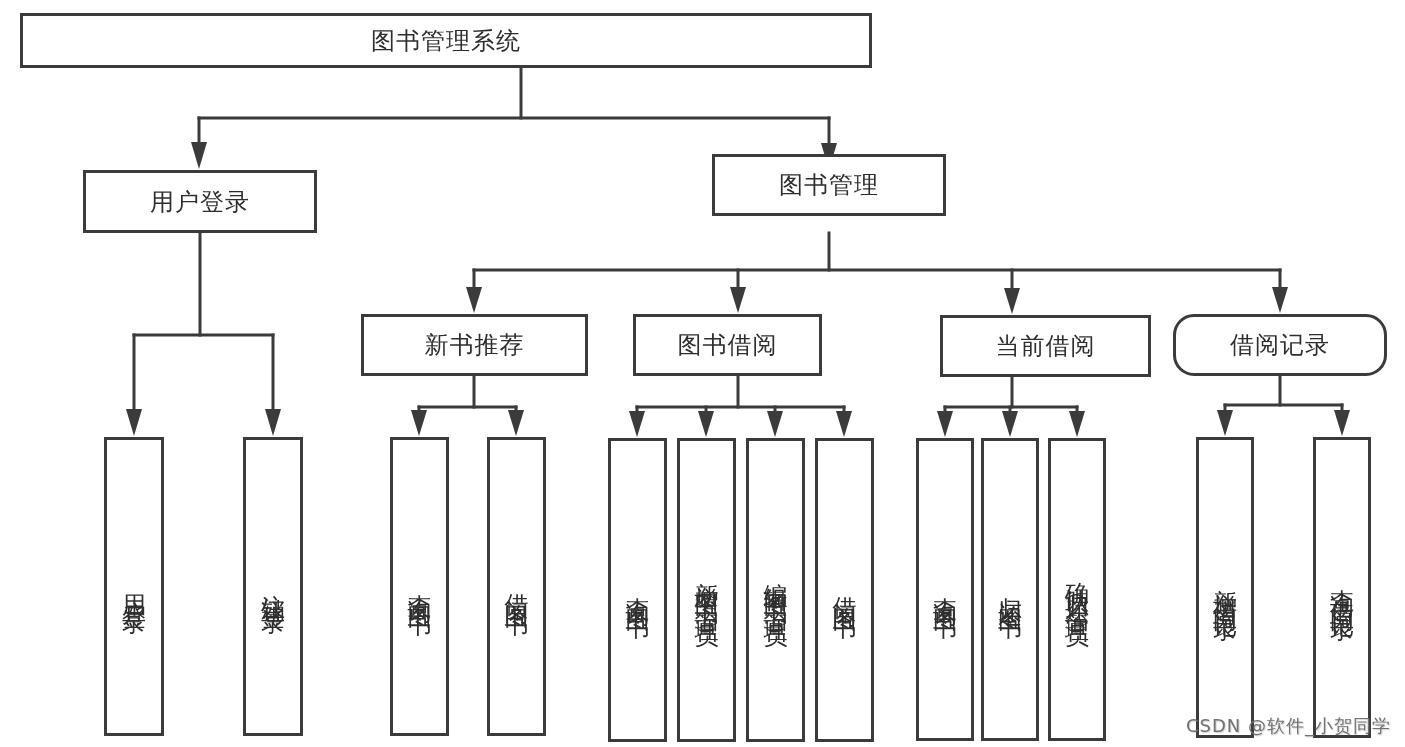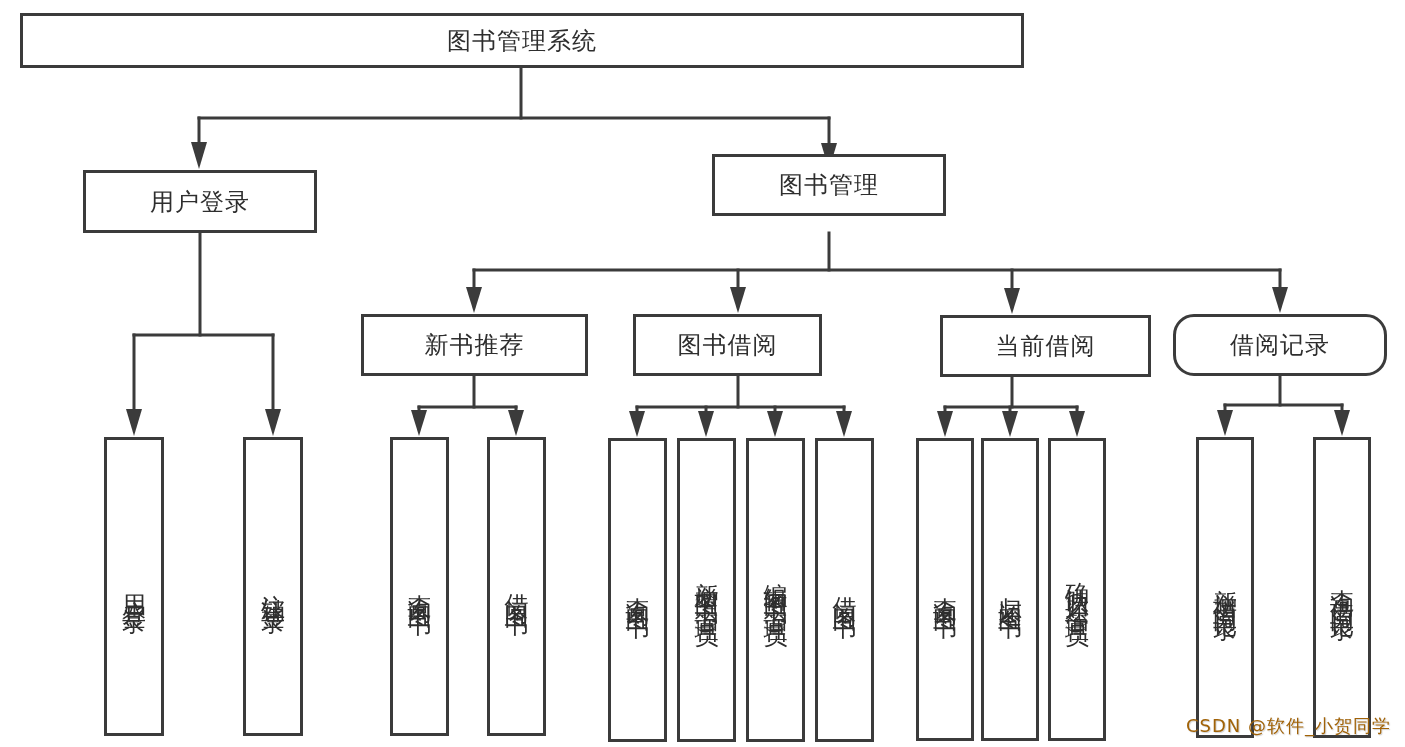--- a/index.html
+++ b/index.html
@@ -29,21 +29,21 @@
     text-orientation:mixed;
     letter-spacing:6px;
     line-height:1;
     white-space:nowrap;
   }
   .watermark{
     position:absolute;
     left:1186px;top:714px;
     font-size:18px;
     letter-spacing:1px;
-    color:#a16207;
+    color:#737373;
     text-shadow:1px 1px 1px rgba(100,100,100,0.30);
     z-index:3;
     white-space:nowrap;
   }
 </style>
 </head>
 <body>
 
 <div id="stage">
 
@@ -113,21 +113,21 @@
 
       <polygon points="937,411 953,411 945,437"></polygon>
       <polygon points="1002,411 1018,411 1010,437"></polygon>
       <polygon points="1069,411 1085,411 1077,437"></polygon>
 
       <polygon points="1217,410 1233,410 1225,436"></polygon>
       <polygon points="1334,410 1350,410 1342,436"></polygon>
     </g>
   </svg>
 
-  <div class="node h" style="left:20px;top:13px;width:1004px;height:55px;">
+  <div class="node h" style="left:20px;top:13px;width:852px;height:55px;">
     <span>图书管理系统</span>
   </div>
 
   <div class="node h" style="left:83px;top:170px;width:234px;height:63px;">
     <span>用户登录</span>
   </div>
   <div class="node h" style="left:712px;top:154px;width:234px;height:62px;">
     <span>图书管理</span>
   </div>
 

